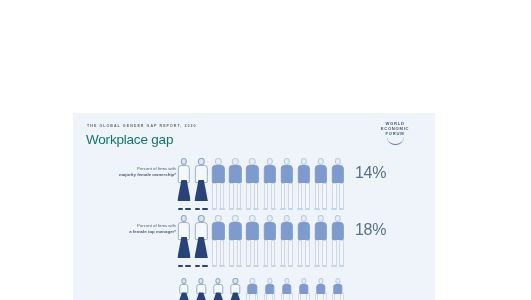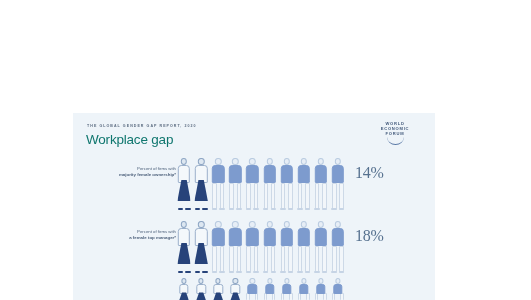--- a/index.html
+++ b/index.html
@@ -31,39 +31,39 @@
     color:#41587a;
   }
   .logo .lw{font-size:4.1px;letter-spacing:.75px;font-weight:700;line-height:5.1px;}
   .logo .arc{
     width:17px;height:7px;margin-top:1px;
     border-bottom:1.1px solid #5a79a6;border-radius:0 0 50% 50%/0 0 100% 100%;
   }
 
   .row{position:absolute;left:0;width:362px;height:60px;}
   .row-1{top:39px;}
-  .row-2{top:102px;}
+  .row-2{top:96px;}
   .row-3{top:162px;}
 
   .rlabel{
     position:absolute;right:259px;top:14px;width:84px;text-align:right;
     line-height:6.4px;color:#4a5e79;
   }
   .rlabel .l1{font-size:4.3px;font-weight:400;display:block;}
   .rlabel .l2{font-size:4.4px;font-weight:700;display:block;}
 
   .icons{
     position:absolute;left:103px;top:0;width:172px;height:58px;
     display:flex;align-items:flex-end;gap:1px;
   }
   .fig{position:relative;width:16.1px;height:52px;flex:0 0 auto;}
 
   .pct{
     position:absolute;left:282px;top:12px;
-    font-size:16px;font-weight:400;color:#56718f;letter-spacing:-0.3px;font-family:Liberation Serif, serif;
+    font-size:16px;font-weight:400;color:#56718f;letter-spacing:-0.3px;
   }
 
   
   .fig .head{
     position:absolute;left:50%;transform:translateX(-50%);
     top:0;width:6.4px;height:7.4px;border-radius:50%;
   }
   .fig .torso{
     position:absolute;left:50%;transform:translateX(-50%);
     top:7.4px;width:12.4px;height:18px;border-radius:3.4px 3.4px 1px 1px;

